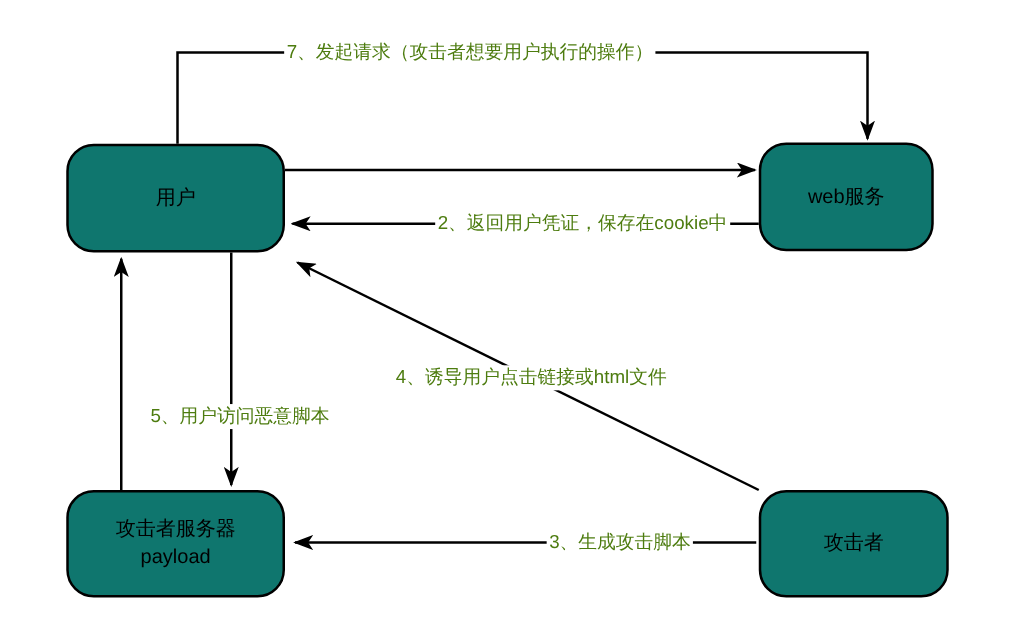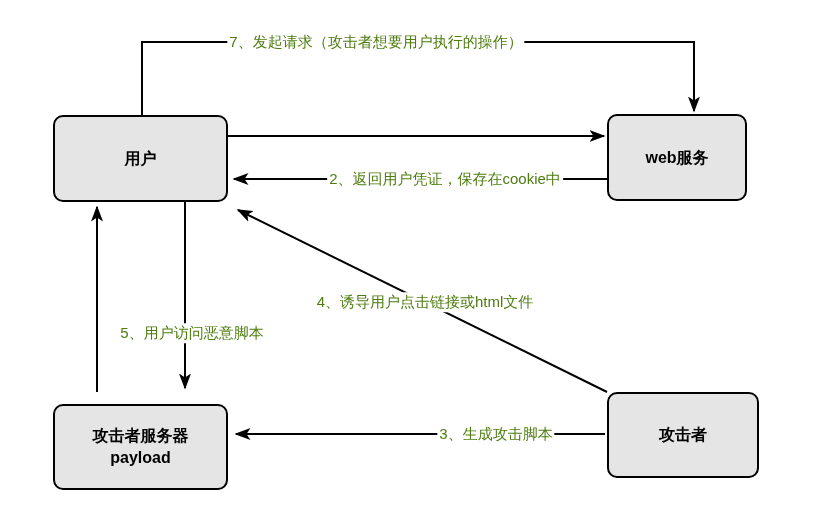--- a/index.html
+++ b/index.html
@@ -19,48 +19,47 @@
     position: absolute;
     left: 0;
     top: 0;
     width: 825px;
     height: 511px;
   }
   .node {
     position: absolute;
     box-sizing: border-box;
     border: 2px solid #000000;
-    border-radius: 10px;
-    background: #e5e5e5;
+    border-radius: 22px;
+    background: #0f766e;
     display: flex;
     align-items: center;
     justify-content: center;
     text-align: center;
     font-size: 16px;
     color: #000000;
     line-height: 1.35;
     white-space: pre-line;
-    font-weight: bold;
   }
   .node-user            { left: 53px;  top: 115px; width: 175px; height: 87px; }
   .node-web-service     { left: 607px; top: 114px; width: 140px; height: 87px; }
-  .node-attacker-server { left: 53px;  top: 404px; width: 175px; height: 86px; }
+  .node-attacker-server { left: 53px;  top: 392px; width: 175px; height: 86px; }
   .node-attacker        { left: 607px; top: 392px; width: 152px; height: 86px; }
   .edge-label {
     position: absolute;
     transform: translate(-50%, -50%);
     background: #ffffff;
     padding: 0 2px;
     font-size: 15px;
     color: #4d7c0f;
     white-space: nowrap;
     line-height: 1.3;
   }
   .lbl-1 { left: 417px; top: 134px; }
-  .lbl-2 { left: 445px; top: 179px; text-align: center; }
+  .lbl-2 { left: 466px; top: 179px; text-align: center; }
   .lbl-3 { left: 496px; top: 434px; }
   .lbl-4 { left: 425px; top: 302px; }
   .lbl-5 { left: 192px; top: 333px; }
   .lbl-6 { left: 99px;  top: 275px; }
   .lbl-7 { left: 376px; top: 42px;  }
 </style>
 </head>
 <body>
 
 <div class="canvas">

